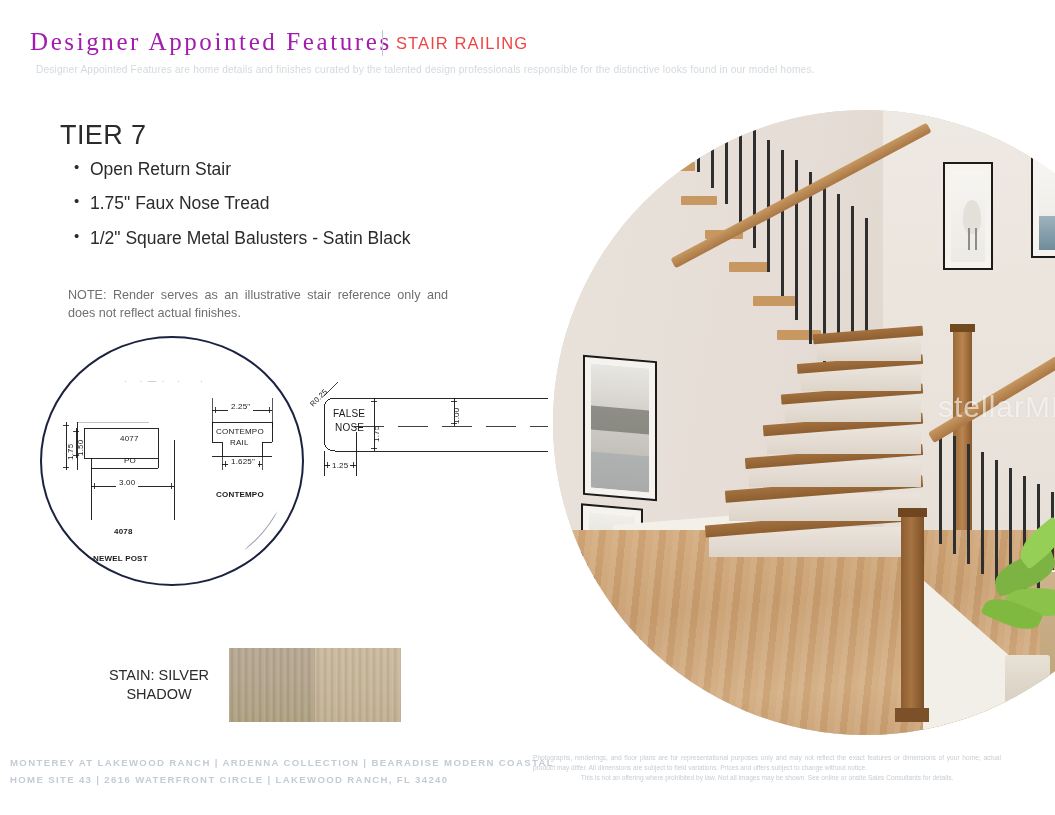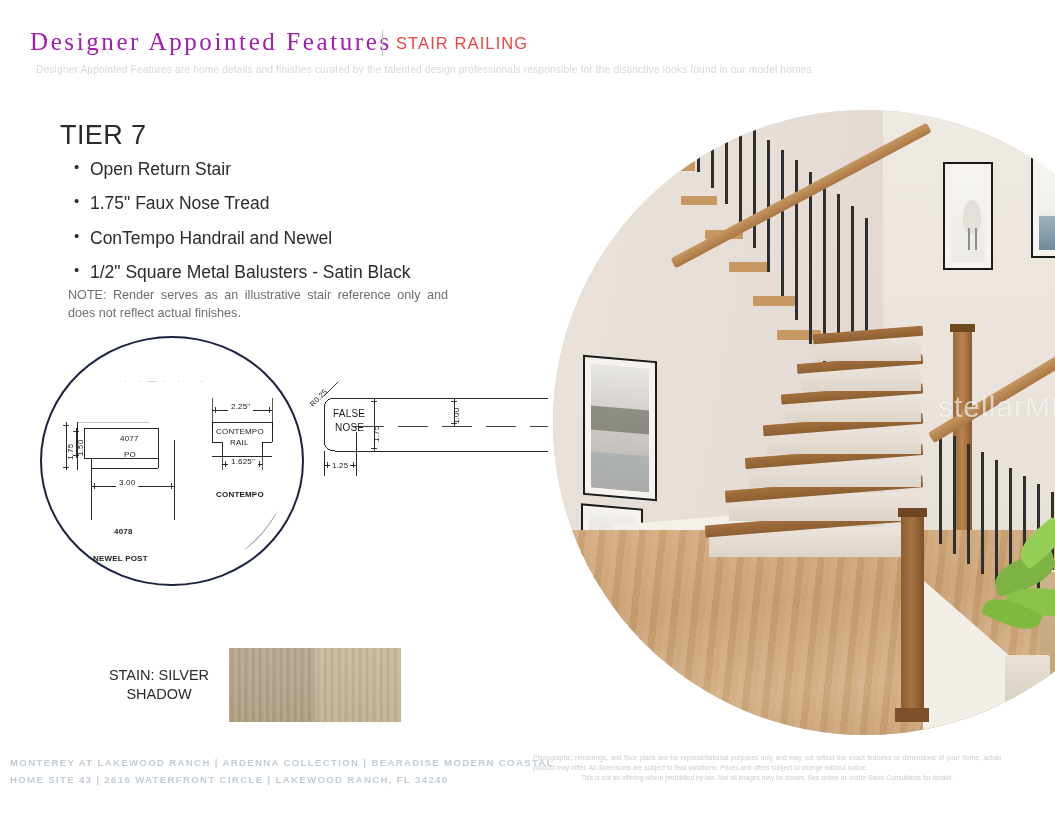--- a/index.html
+++ b/index.html
@@ -207,21 +207,20 @@
   <div id="title-divider"></div>
   <div id="section-title">STAIR RAILING</div>
   <div id="header-subtitle">Designer Appointed Features are home details and finishes curated by the talented design professionals responsible for the distinctive looks found in our model homes.</div>
 </div>
 
 <div id="tier-heading">TIER 7</div>
 
 <ul id="feature-list">
   <li>Open Return Stair</li>
   <li>1.75" Faux Nose Tread</li>
-  <li>ConTempo Handrail and Newel</li>
   <li>1/2" Square Metal Balusters - Satin Black</li>
 </ul>
 
 <div id="render-note">NOTE: Render serves as an illustrative stair reference only and does not reflect actual finishes.</div>
 
 <div id="tech-drawing">
   <div id="tech-circle"></div>
   <div id="tech-arc-inner"></div>
   <div id="tech-arc-inner2"></div>
 
@@ -280,21 +279,21 @@
 
       <path d="M288,121 L288,146 M320,102 L320,146"></path>
       <path d="M288,135 L320,135"></path>
       <path d="M291,132 L291,138 M317,132 L317,138" stroke-width="0.8"></path>
     </g>
   </svg>
 
   <div class="tl tl-v" style="left:30px; top:130px;">1.75</div>
   <div class="tl tl-v" style="left:40px; top:126px;">1.50</div>
   <div class="tl" style="left:84px; top:104px;">4077</div>
-  <div class="tl" style="left:88px; top:120px;">PO</div>
+  <div class="tl" style="left:88px; top:126px;">PO</div>
   <div class="tl" style="left:80px; top:148px; background:#fff; padding:0 3px;">3.00</div>
   <div class="tl tl-b" style="left:57px; top:185px;margin-top:39px;">NEWEL POST</div>
   <div class="tl tl-b" style="left:78px; top:197px;">4078</div>
 
   <div class="tl" style="left:192px; top:72px; background:#fff; padding:0 3px;">2.25"</div>
   <div class="tl" style="left:180px; top:97px;">CONTEMPO</div>
   <div class="tl" style="left:194px; top:108px;">RAIL</div>
   <div class="tl" style="left:192px; top:127px; background:#fff; padding:0 3px;">1.625"</div>
   <div class="tl tl-b" style="left:180px; top:160px;">CONTEMPO</div>
 

